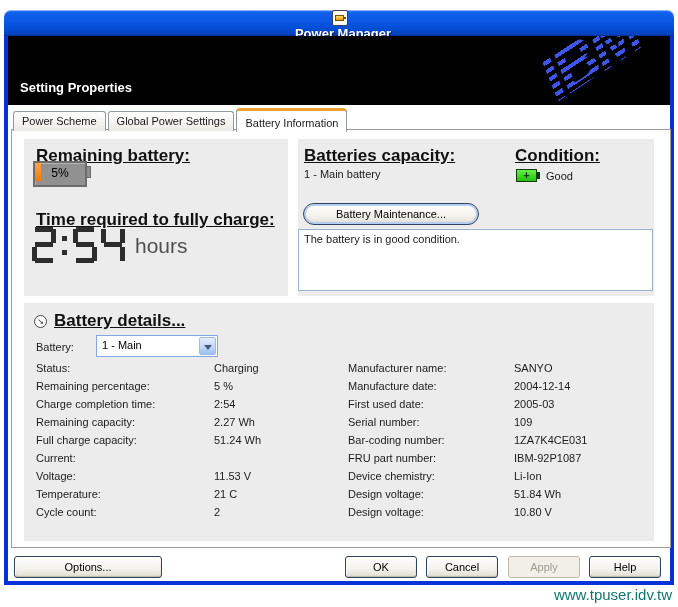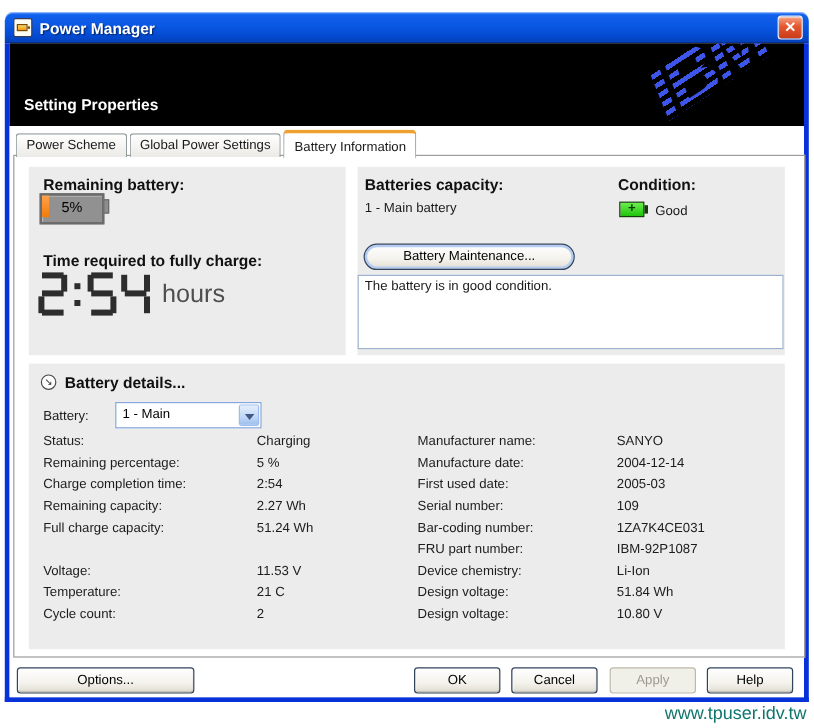--- a/index.html
+++ b/index.html
@@ -5,21 +5,21 @@
   * { margin:0; padding:0; box-sizing:border-box; }
   html,body { width:678px; height:607px; background:#fff; font-family:"Liberation Sans", sans-serif; overflow:hidden; }
   .stage { position:relative; width:678px; height:607px; }
 
   
   .window { position:absolute; left:4px; top:10px; width:670px; height:575px; }
   .titlebar {
     position:relative; height:26px; border-radius:7px 7px 0 0;
     background:linear-gradient(180deg,#2f7cf6 0%,#1160ec 10%,#0a57e2 45%,#0349cf 80%,#063eb4 100%);
     box-shadow:inset 0 1px 0 rgba(255,255,255,.45), inset 0 -1px 0 rgba(0,0,0,.2);
-    display:flex; align-items:center; padding:0 5px 0 7px;
+    display:flex; align-items:center; padding:0 5px 0 7px;flex-direction:column;
   }
   .app-icon { width:16px; height:16px; background:#fdfdf4; border:1px solid #3b3b55; border-radius:2px; position:relative; flex:0 0 auto; }
   .app-icon .batt { position:absolute; left:2px; top:4px; width:9px; height:6px; background:linear-gradient(180deg,#ffd75e,#f09a18); border:1px solid #7a4d00; }
   .app-icon .nub  { position:absolute; left:11px; top:6px; width:2px; height:2px; background:#7a4d00; }
   .title-text { color:#fff; font-weight:bold; font-size:13px; margin-left:6px; text-shadow:1px 1px 1px rgba(0,0,0,.5); flex:1; }
   .close-btn {
     width:21px; height:20px; border:1px solid #f2f2f2; border-radius:3px;
     background:linear-gradient(180deg,#f3a183 0%,#e4572e 45%,#c93a18 100%);
     color:#fff; font-size:12px; font-weight:bold; line-height:18px; text-align:center;
     box-shadow:inset 0 1px 1px rgba(255,255,255,.5);
@@ -52,21 +52,21 @@
     height:24px; line-height:24px; background:#fff; position:relative; z-index:4;
     border-top:3px solid #efa12f; margin-bottom:-1px; border-radius:4px 4px 0 0;
   }
   .tabpage { position:absolute; left:3px; top:24px; width:660px; height:419px; background:#fff; border:1px solid #9c9c9c; z-index:2; }
 
   .panel { position:absolute; background:#ececec; }
   .panel-left  { left:12px; top:9px;  width:264px; height:157px; }
   .panel-right { left:286px; top:9px; width:356px; height:157px; }
   .panel-details { left:12px; top:173px; width:630px; height:238px; }
 
-  .lbl-bold { font-weight:bold; font-size:13px; color:#111; }
+  .lbl-bold { font-weight:bold; font-size:17px; color:#111;text-decoration:underline; }
   .lbl { font-size:11px; color:#1a1a1a; }
 
   
   .battery-big { position:absolute; left:9px; top:22px; width:58px; height:26px; }
   .battery-big .body {
     position:absolute; left:0; top:0; width:54px; height:26px;
     background:#919191; border:2px solid #6c6c6c; box-shadow:inset 1px 1px 0 #b5b5b5;
   }
   .battery-big .fill { position:absolute; left:2px; top:2px; width:6px; height:18px; background:linear-gradient(180deg,#ffa14d,#f07c08); }
   .battery-big .pct { position:absolute; left:0; top:0; width:54px; height:26px; text-align:center; line-height:25px; font-size:12px; color:#000; }
@@ -256,20 +256,21 @@
                 </div>
                 <div class="detail-row">
                   <span class="dl">Remaining capacity:</span>
                   <span class="dv">2.27 Wh</span>
                 </div>
                 <div class="detail-row">
                   <span class="dl">Full charge capacity:</span>
                   <span class="dv">51.24 Wh</span>
                 </div>
                 <div class="detail-row">
+                  <span class="dl">Current:</span>
                 </div>
                 <div class="detail-row">
                   <span class="dl">Voltage:</span>
                   <span class="dv">11.53 V</span>
                 </div>
                 <div class="detail-row">
                   <span class="dl">Temperature:</span>
                   <span class="dv">21 C</span>
                 </div>
                 <div class="detail-row">

